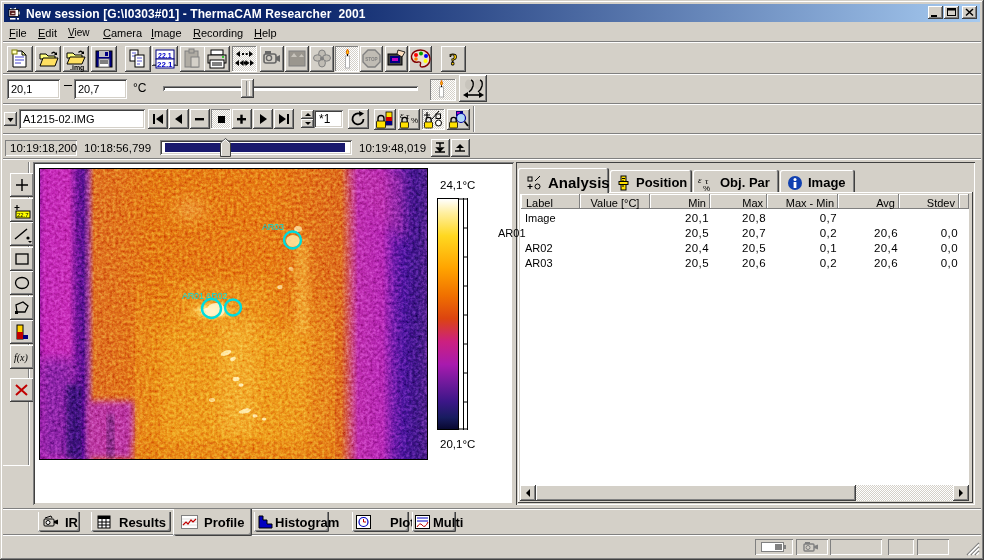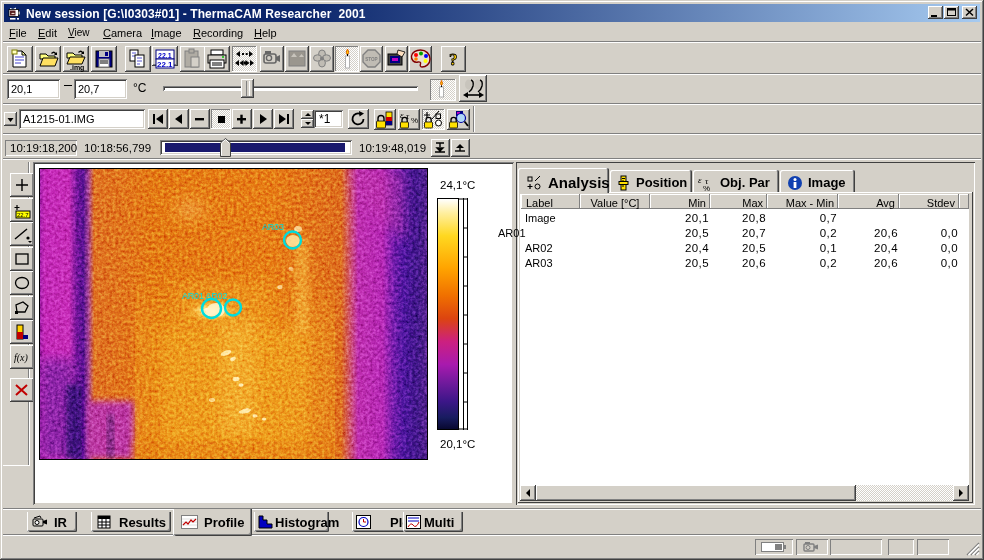--- a/index.html
+++ b/index.html
@@ -264,21 +264,21 @@
 <path d="M20 17 l5 3 -5 3 z" fill="#000"></path>
 </svg>
   </div>
 
 <div class="btn" style="left:4px;top:112px;width:13px;height:14px;">
     <svg width="13" height="14">
       <path d="M3.5 6 l6 0 -3 4 z" fill="#000"></path>
     </svg>
   </div>
 <div class="sunk" style="left:19px;top:109px;width:126px;height:20px;">
-    <span style="position:absolute;left:4px;top:4px;font-size:11px;">A1215-01.IMG</span>
+    <span style="position:absolute;left:4px;top:4px;font-size:11px;">A1215-02.IMG</span>
   </div>
 
 <div class="btn" style="left:148px;top:109px;width:20px;height:20px;">
     <svg width="20" height="20">
       <rect x="5" y="5" width="2" height="10" fill="#000"></rect>
       <path d="M15 5 v10 l-7 -5 z" fill="#000"></path>
     </svg>
   </div>
 <div class="btn" style="left:169px;top:109px;width:20px;height:20px;">
     <svg width="20" height="20">
@@ -681,21 +681,21 @@
 <div class="btn" style="left:953px;top:485px;width:16px;height:16px;">
     <svg width="16" height="16">
       <path d="M6 4 l4 4 -4 4 z" fill="#000"></path>
     </svg>
   </div>
 
 <style>
 .bt{position:absolute;top:512px;height:20px;background:#d4d0c8;box-shadow:inset -1px 0 0 #404040,inset 1px 0 0 #fff,inset 0 -1px 0 #404040,inset -2px -2px 0 #808080;border-radius:0 0 2px 2px;font-weight:bold;font-size:13px;}
 </style>
 <div class="groove" style="top:508px;"></div>
-<div class="bt" style="left:27px;width:50px;">
+<div class="bt" style="left:38px;width:42px;">
  <svg class="a" style="left:5px;top:3px;" width="17" height="14" viewBox="0 0 17 14">
       <rect x="1" y="4" width="10" height="7" rx="1" fill="#d4d0c8" stroke="#000"></rect>
       <circle cx="5" cy="7.5" r="2" fill="#fff" stroke="#000"></circle>
       <path d="M11 6 l4 -1.5 v5 l-4 -1.5 z" fill="#000"></path>
       <path d="M2 3 l6 -2 1 2" fill="none" stroke="#000"></path>
     </svg>
  <span style="position:absolute;left:27px;top:3px;">IR</span>
 </div>
 <div class="bt" style="left:91px;width:80px;">
  <svg class="a" style="left:6px;top:3px;" width="14" height="14" viewBox="0 0 14 14">
@@ -729,21 +729,21 @@
  <span style="position:absolute;left:21px;top:3px;">Histogram</span>
 </div>
 <div class="bt" style="left:352px;width:57px;">
  <svg class="a" style="left:4px;top:3px;" width="15" height="14" viewBox="0 0 15 14">
       <rect x="0.5" y="0.5" width="14" height="13" fill="#fff" stroke="#000"></rect>
       <circle cx="7.5" cy="7" r="4.5" fill="none" stroke="#0000c0" stroke-width="1.2"></circle>
       <path d="M7.5 7 V4 M7.5 7 H10" stroke="#c00000"></path>
     </svg>
  <span style="position:absolute;left:38px;top:3px;">Plot</span>
 </div>
-<div class="bt" style="left:403px;width:60px;">
+<div class="bt" style="left:412px;width:44px;">
  <svg class="a" style="left:3px;top:3px;" width="15" height="14" viewBox="0 0 15 14">
       <rect x="0.5" y="0.5" width="14" height="13" fill="#fff" stroke="#000"></rect>
       <g stroke="#0000c0">
         <line x1="2" y1="3" x2="13" y2="3"></line>
         <line x1="2" y1="6" x2="13" y2="6"></line>
       </g>
       <path d="M2 12 q3 -5 5 -2 q3 4 6 -3" fill="none" stroke="#c00000"></path>
     </svg>
  <span style="position:absolute;left:21px;top:3px;">Multi</span>
 </div>

